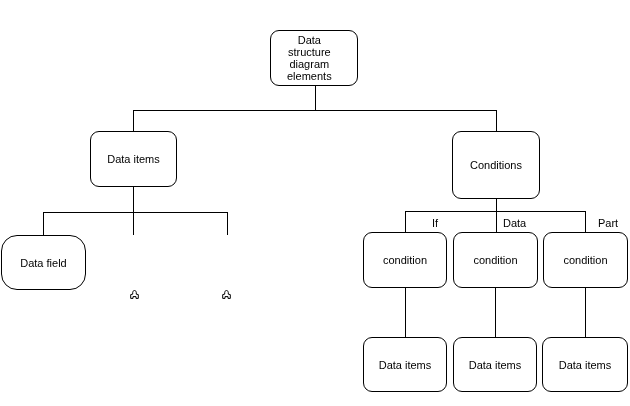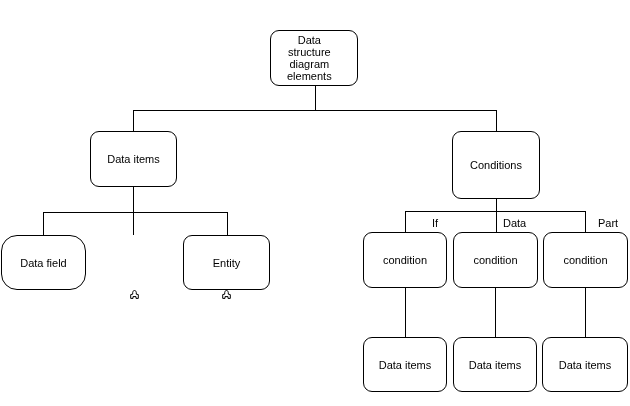--- a/index.html
+++ b/index.html
@@ -92,21 +92,20 @@
 diagram
 elements</div>
 
   <div class="node" style="left:90px; top:131px; width:87px; height:56px;">Data items</div>
 
   <div class="node" style="left:452px; top:131px; width:88px; height:68px;">Conditions</div>
 
   <div class="node" style="left:1px; top:235px; width:85px; height:55px;border-radius:16px;">Data field</div>
 
 
-  <div class="node" style="left:183px; top:235px; width:87px; height:55px;">Entity</div>
 
   <div class="node" style="left:363px; top:232px; width:84px; height:56px;">condition</div>
 
   <div class="node" style="left:453px; top:232px; width:85px; height:56px;">condition</div>
 
   <div class="node" style="left:543px; top:232px; width:85px; height:56px;">condition</div>
 
   <div class="node" style="left:363px; top:337px; width:84px; height:55px;">Data items</div>
 
   <div class="node" style="left:453px; top:337px; width:84px; height:55px;">Data items</div>

